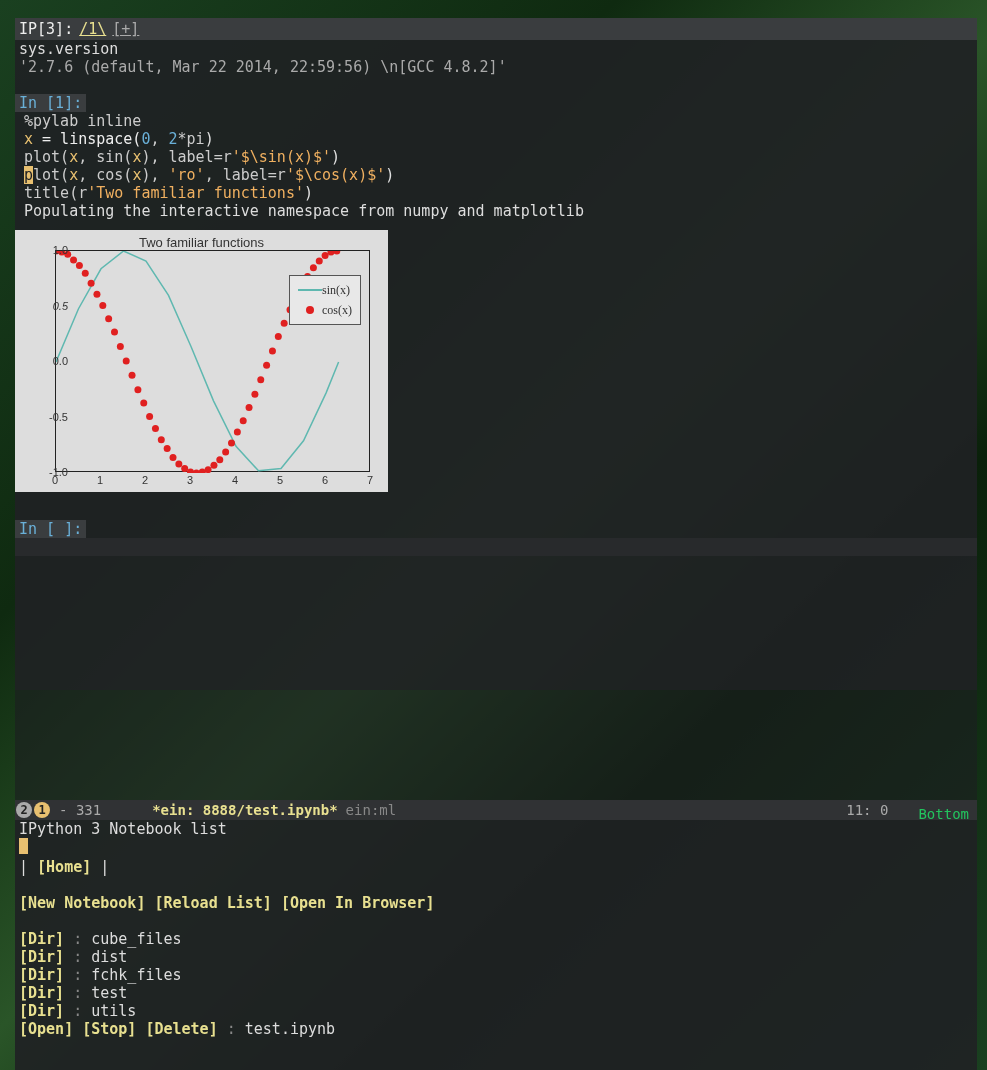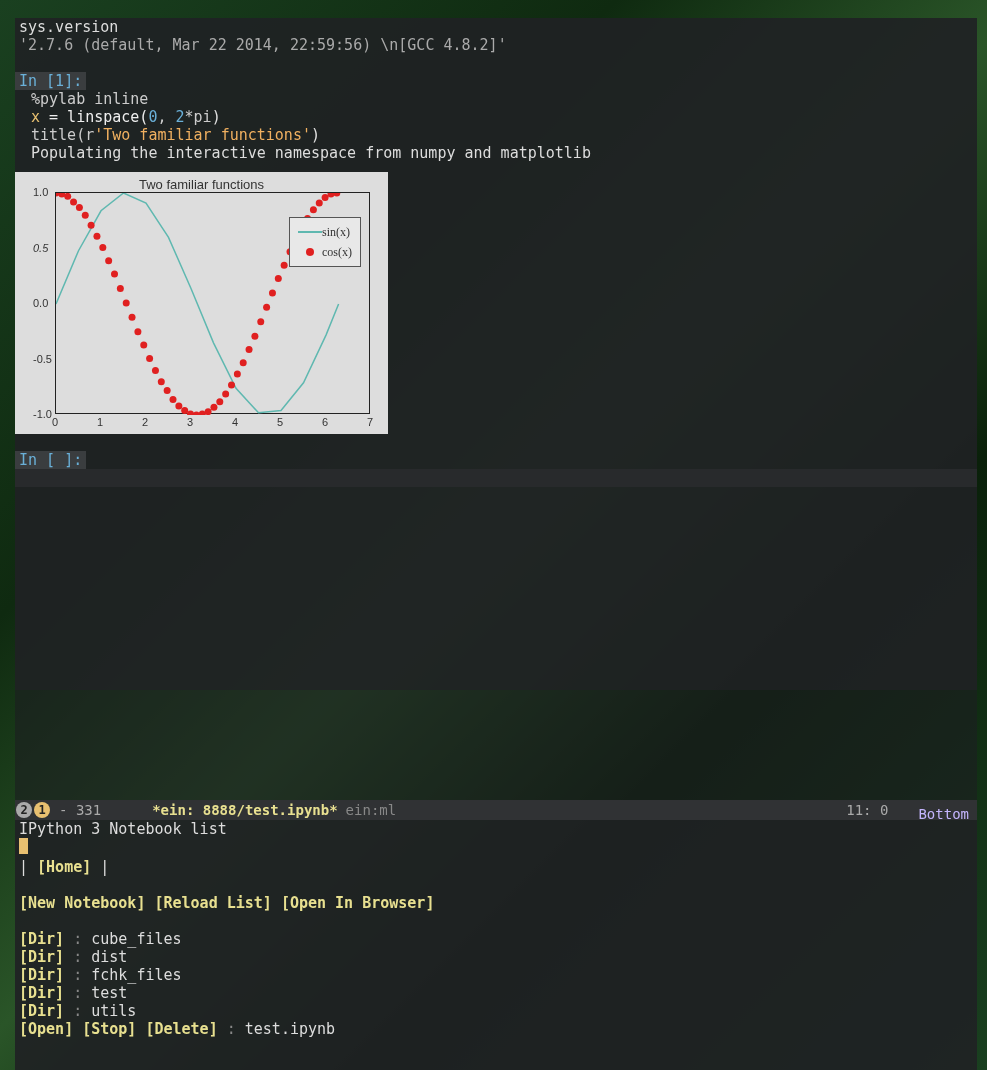--- a/index.html
+++ b/index.html
@@ -45,21 +45,21 @@
 .content-area { padding: 0; }
 .output-text { color: #ddd; line-height: 18px; padding: 0 4px; }
 .gray { color: #aaa; }
 .cell-header {
   background: #3a3d3f;
   color: #6ab0d8;
   padding: 0 4px;
   display: inline-block;
   margin-top: 0;
 }
-.cell-body { padding: 0 16px; line-height: 18px; }
+.cell-body { padding: 0 9px; line-height: 18px; }
 .var { color: #e8c070; }
 .paren { color: #e0e0e0; }
 .num { color: #6ab0d8; }
 .str { color: #f0b060; }
 .eq { color: #eee; }
 .cursor-block { background: #e8c070; color: #202224; }
 .output-line { color: #ddd; }
 .plot-area {
   background: #ddd;
   width: 373px;
@@ -81,20 +81,21 @@
   top: 20px; left: 40px;
   width: 315px; height: 222px;
   border: 1px solid #222;
   background: #ddd;
 }
 .plot-svg { position: absolute; top:0; left:0; }
 .y-tick {
   position: absolute;
   right: 320px;
   width: 35px;
+  text-align: right;
   font-size: 11px;
   color: #333;
   font-family: sans-serif;
   transform: translateY(-50%);
 }
 .x-tick {
   position: absolute;
   top: 244px;
   font-size: 11px;
   color: #333;
@@ -111,21 +112,21 @@
   color: #333;
   font-family: serif;
 }
 .legend-row { display: flex; align-items: center; gap: 0; height: 20px; }
 .legend-line { width: 24px; height: 2px; background: #5fb8b0; }
 .legend-dot { width: 8px; height: 8px; border-radius: 50%; background: #e02020; margin: 0 8px; }
 .empty-cell {
   background: #3a3d3f;
   color: #6ab0d8;
   padding: 0 4px;
-  margin-top: 17px;
+  margin-top: 28px;
   display: inline-block;
 }
 .below-empty {
   background: #282a2c;
   height: 18px;
 }
 .pane1-rest {
   background: rgba(28,30,32,0.65);
   height: 110px;
 }
@@ -160,21 +161,21 @@
 .status-seg { padding: 0 8px; color: #aaa; }
 .status-name { color: #e8e090; font-weight: bold; margin-left: 43px; }
 .status-mode { color: #888; padding: 0 8px; }
 .status-right {
   margin-left: auto;
   display: flex;
   align-items: center;
   padding-right: 8px;
 }
 .status-pos { color: #aaa; padding: 0 10px; }
-.status-bottom { color: #c4b5fd; padding-left: 20px; margin-top: 8px; }
+.status-bottom { color: #22c55e; padding-left: 20px; margin-top: 8px; }
 
 .pane2 {
   background: rgba(32,34,36,0.92);
   height: 296px;
 }
 .nb-list { padding: 0 4px; line-height: 18px; }
 .nb-title { color: #ddd; }
 .cursor2 { background: #e8c070; width: 9px; height: 16px; display: inline-block; }
 .pipe { color: #ddd; }
 .home-link { color: #e8e090; font-weight: bold; }
@@ -185,31 +186,42 @@
 .br { height: 18px; }
 </style>
 </head>
 <body>
 
 <div class="leaf-bg"></div>
 
 <div class="editor-area">
 
   <div class="pane1">
+    <div class="toolbar">
+      <span class="ip">IP[3]:</span>
+      <span class="active">/1\</span>
+      <span class="plus">[+]</span>
+    </div>
     <div class="content-area">
       <div class="output-text">sys.version</div>
       <div class="output-text gray">'2.7.6 (default, Mar 22 2014, 22:59:56) \n[GCC 4.8.2]'</div>
 
       <div class="br"></div>
       <div><span class="cell-header">In [1]:</span></div>
 
       <div class="cell-body">
         <div>%pylab inline</div>
         <div>
           <span class="var">x</span><span class="eq"> = linspace(</span><span class="num">0</span><span>, </span><span class="num">2</span><span>*</span><span>pi</span><span class="paren">)</span>
+        </div>
+        <div>
+          <span>plot(</span><span class="var">x</span><span>, sin(</span><span class="var">x</span><span>), label=r</span><span class="str">'$\sin(x)$'</span><span class="paren">)</span>
+        </div>
+        <div>
+          <span class="cursor-block">p</span><span>lot(</span><span class="var">x</span><span>, cos(</span><span class="var">x</span><span>), </span><span class="str">'ro'</span><span>, label=r</span><span class="str">'$\cos(x)$'</span><span class="paren">)</span>
         </div>
         <div>
           <span>title(r</span><span class="str">'Two familiar functions'</span><span class="paren">)</span>
         </div>
       </div>
       <div class="output-line cell-body">Populating the interactive namespace from numpy and matplotlib</div>
 
       <div class="plot-area">
         <div class="plot-title">Two familiar functions</div>
         <div class="plot-inner">

